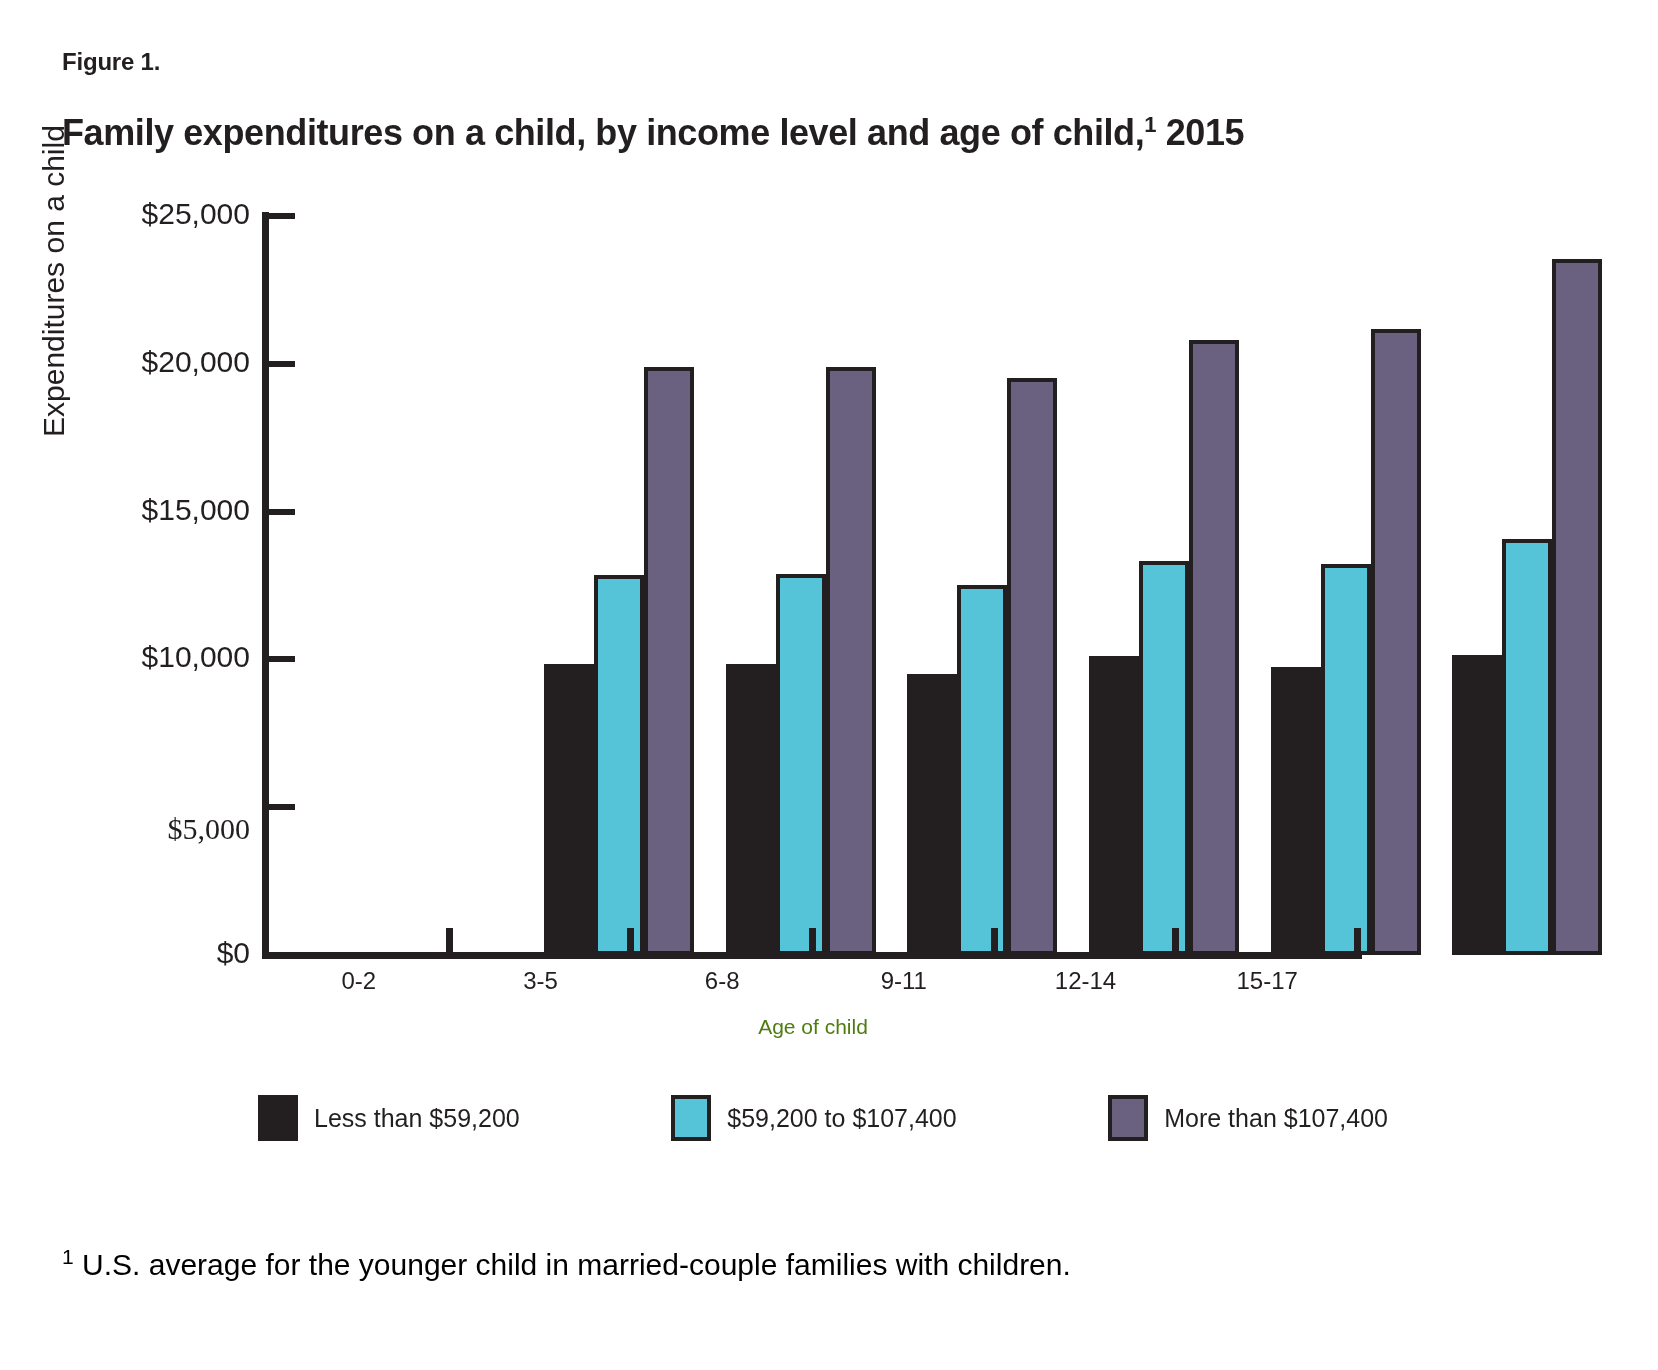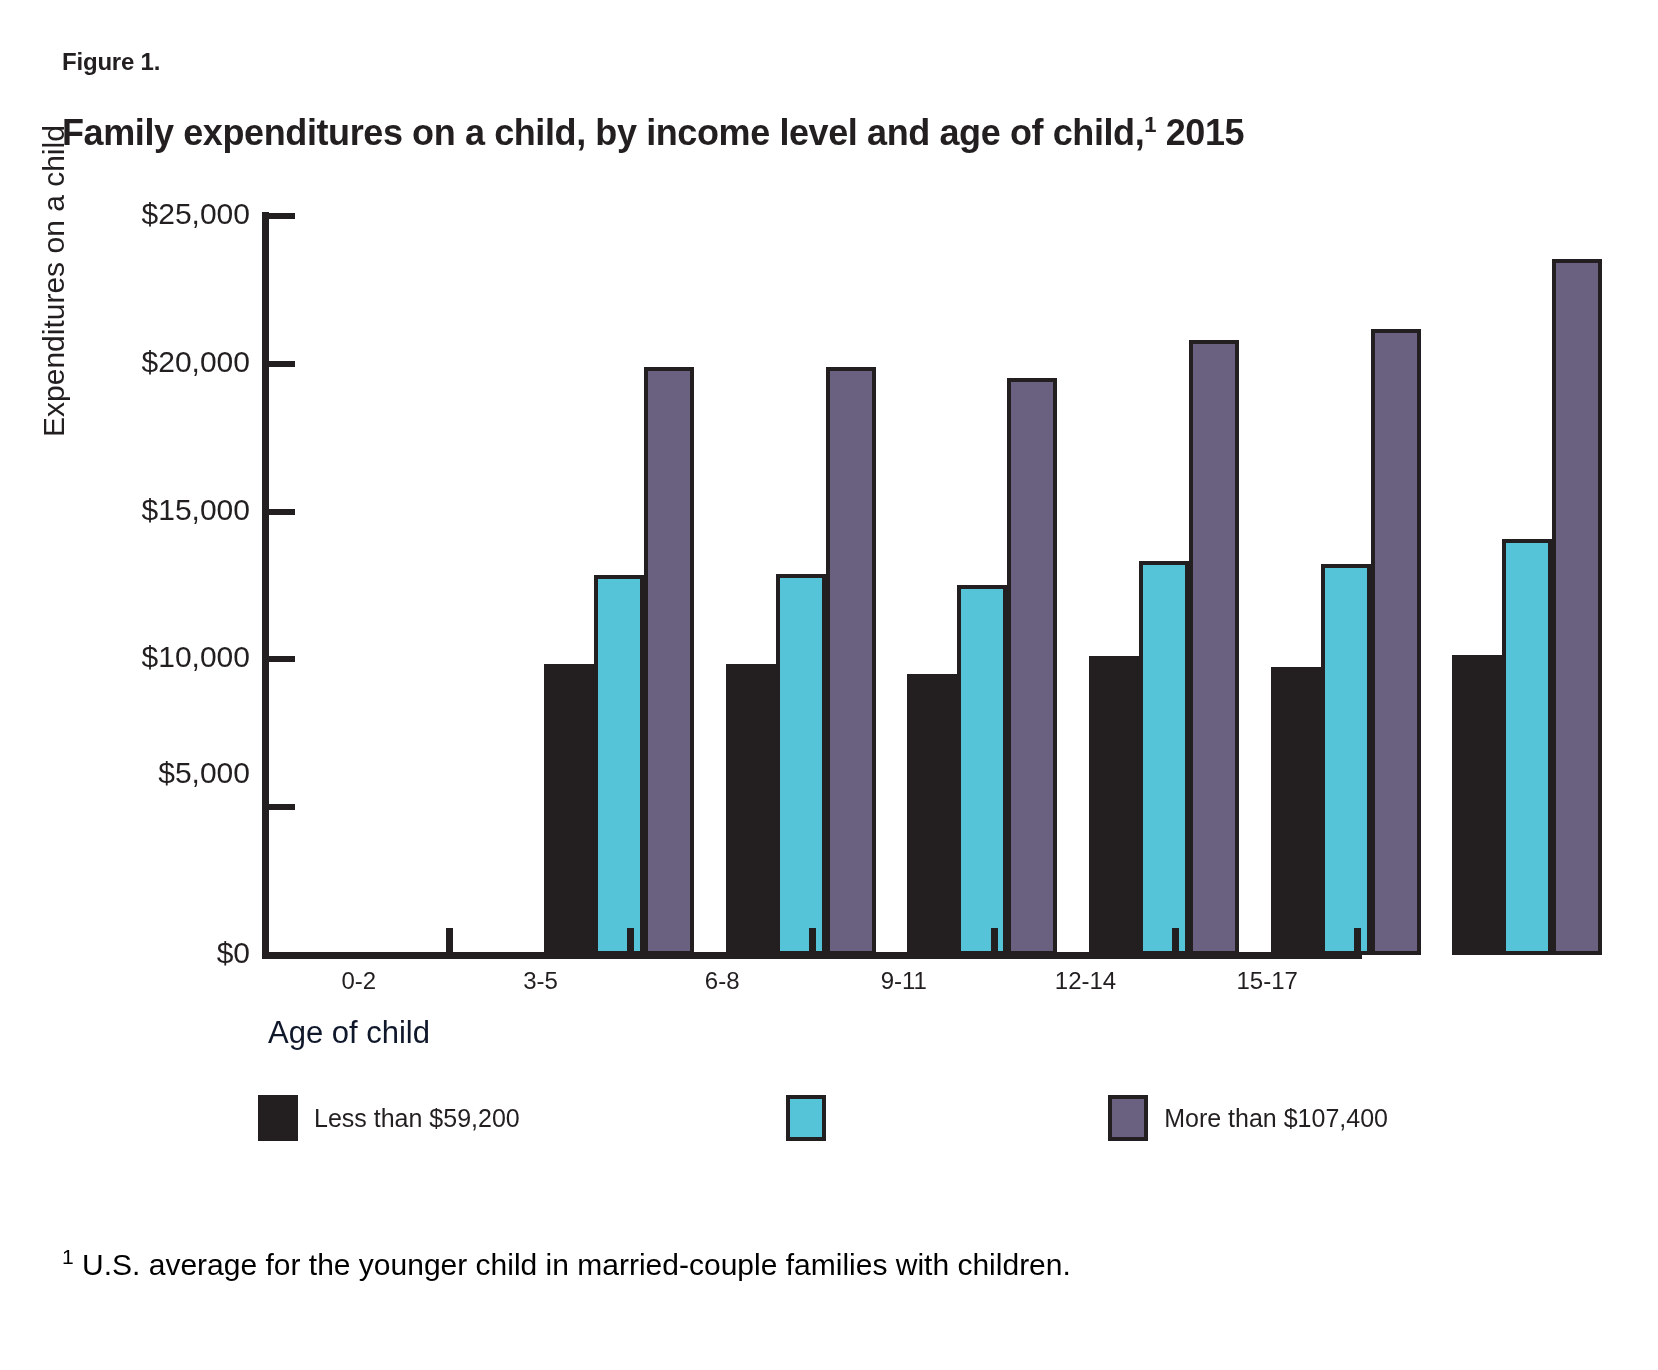--- a/index.html
+++ b/index.html
@@ -130,22 +130,23 @@
     transform-origin: center center;
     transform: rotate(-90deg);
     white-space: nowrap;
     text-align: center;
   }
   #x-axis-title {
     position: absolute;
     left: 268px;
     top: 1015px;
     width: 1090px;
-    font-size: 31px;
-    color: #0f172a;
+    text-align: center;
+    font-size: 21px;
+    color: #4d7c0f;
   }
 
   
   #legend {
     position: absolute;
     left: 258px;
     top: 1088px;
     width: 1130px;
     height: 60px;
     display: flex;
@@ -214,21 +215,21 @@
       <div class="bar s0" title="Less than $59,200 / 12-14: 9740" style="left: 1002.5px; width: 50px; height: 287.914px;"></div>
       <div class="bar s1" title="$59,200 to $107,400 / 12-14: 13220" style="left: 1052.5px; width: 50px; height: 390.783px;"></div>
       <div class="bar s2" title="More than $107,400 / 12-14: 21170" style="left: 1102.5px; width: 50px; height: 625.785px;"></div>
       <div class="bar s0" title="Less than $59,200 / 15-17: 10140" style="left: 1184.17px; width: 50px; height: 299.738px;"></div>
       <div class="bar s1" title="$59,200 to $107,400 / 15-17: 14060" style="left: 1234.17px; width: 50px; height: 415.614px;"></div>
       <div class="bar s2" title="More than $107,400 / 15-17: 23540" style="left: 1284.17px; width: 50px; height: 695.842px;"></div>
     </div>
 <div class="y-tick" style="top: 952px;"></div>
     <div class="y-tick-label" style="left: 110px; width: 140px; right: auto; top: 936px;">$0</div>
     <div class="y-tick" style="top: 804.2px;"></div>
-    <div class="y-tick-label" style="left: 110px; width: 140px; right: auto; top: 756px;">$5,000</div>
+    <div class="y-tick-label" style="left: 110px; width: 140px; right: auto; top: 812px; font-family: Liberation Serif, serif;">$5,000</div>
     <div class="y-tick" style="top: 656.4px;"></div>
     <div class="y-tick-label" style="left: 110px; width: 140px; right: auto; top: 640.4px;">$10,000</div>
     <div class="y-tick" style="top: 508.6px;"></div>
     <div class="y-tick-label" style="left: 110px; width: 140px; right: auto; top: 492.6px;">$15,000</div>
     <div class="y-tick" style="top: 360.8px;"></div>
     <div class="y-tick-label" style="left: 110px; width: 140px; right: auto; top: 344.8px; text-align: right;">$20,000</div>
     <div class="y-tick" style="top: 213px;"></div>
     <div class="y-tick-label" style="left: 110px; width: 140px; right: auto; top: 197px;">$25,000</div>
     <div class="x-group-label" style="left: 268px; width: 181.667px;">0-2</div>
     <div class="x-tick" style="left: 445.667px;"></div>
@@ -247,20 +248,21 @@
 <div id="y-axis-title">Expenditures on a child</div>
 <div id="x-axis-title">Age of child</div>
 
 <div id="legend">
     <div class="legend-item">
       <span class="legend-swatch s0"></span>
       <span class="legend-label">Less than $59,200</span>
     </div>
     <div class="legend-item">
       <span class="legend-swatch s1"></span>
+      <span class="legend-label">$59,200 to $107,400</span>
     </div>
     <div class="legend-item">
       <span class="legend-swatch s2"></span>
       <span class="legend-label">More than $107,400</span>
     </div>
   </div>
 
 <div id="footnote">
   <span class="sup">1</span><span> U.S. average for the younger child in married-couple families with children.</span>
 </div>

